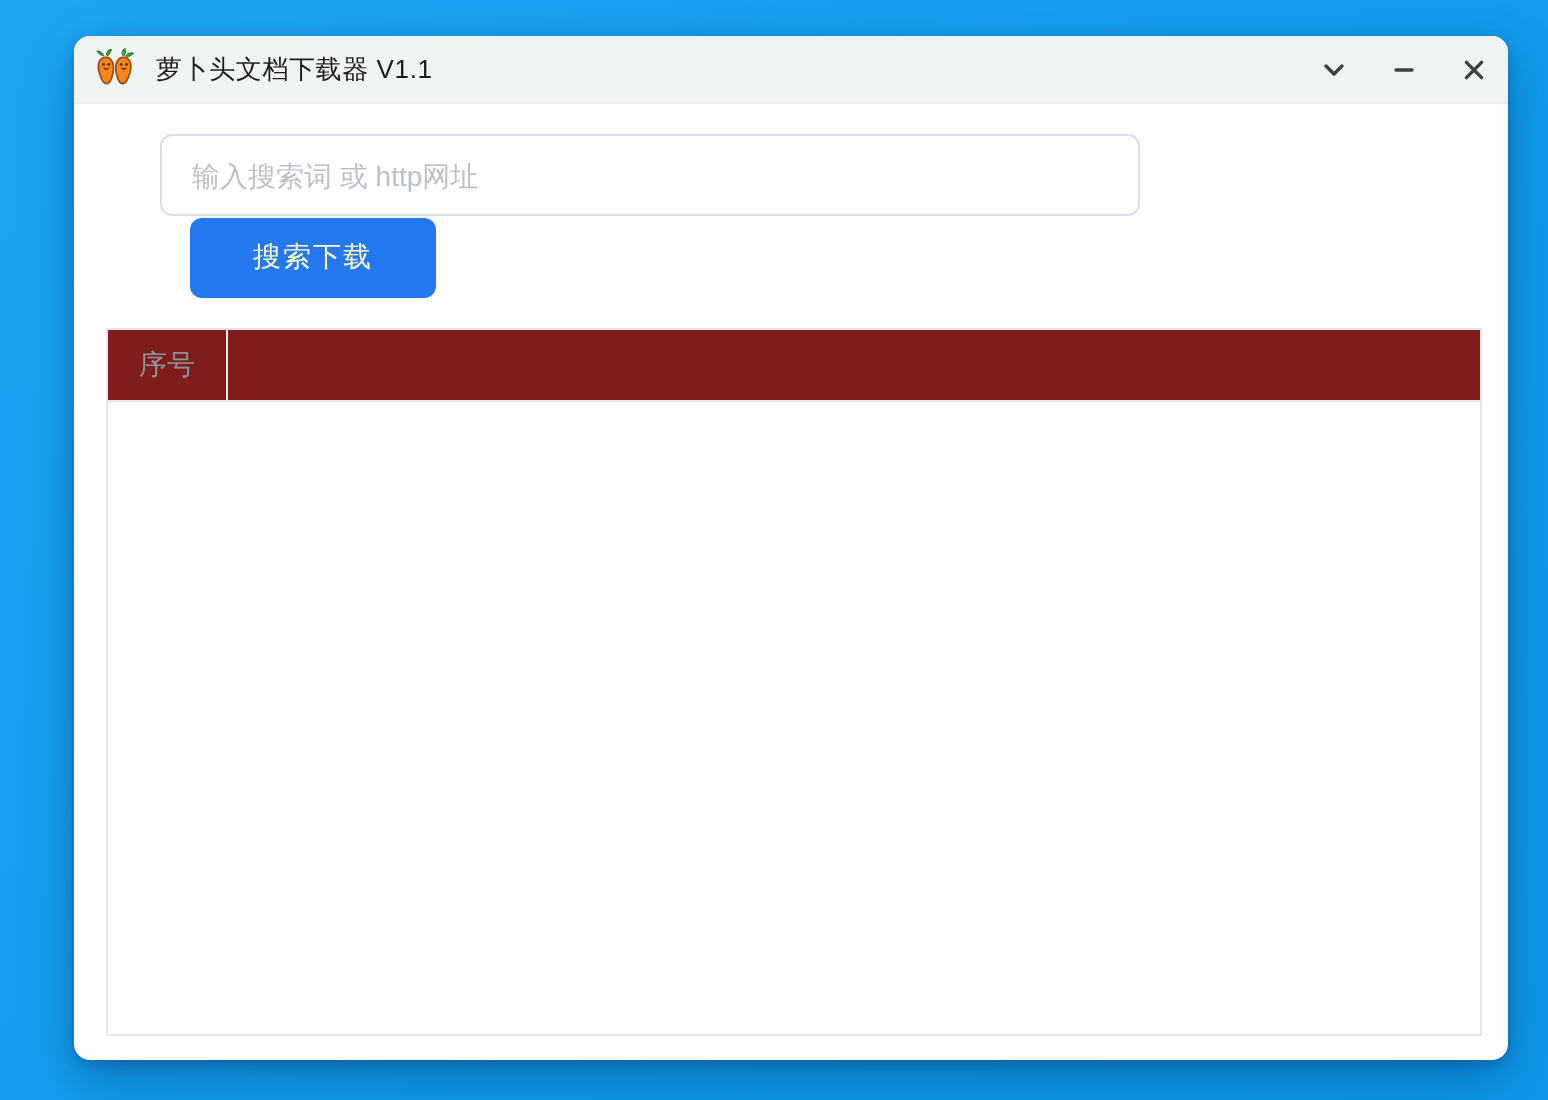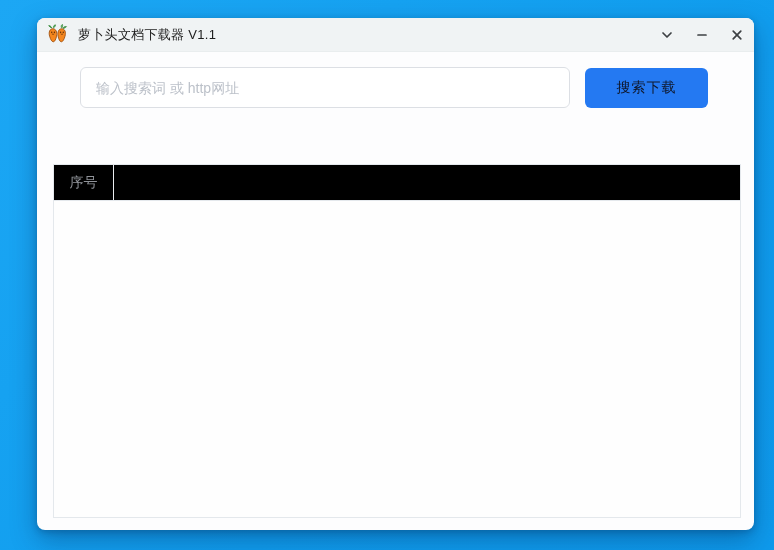--- a/index.html
+++ b/index.html
@@ -22,44 +22,44 @@
   .app-icon { width:26px; height:26px; display:flex; align-items:center; justify-content:center; }
   .app-icon svg { width:25px; height:25px; display:block; }
   .window-title { font-size:13px; color:#1c1c1c; margin-left:8px; letter-spacing:.3px; }
   .controls { margin-left:auto; display:flex; align-items:center; gap:17px; }
   .ctrl {
     width:18px; height:18px; display:flex; align-items:center; justify-content:center;
     color:#3d4043; cursor:default;
   }
   .ctrl svg { width:14px; height:14px; }
   
-  .search-row { display:flex; align-items:flex-start; padding:15px 0 0 43px; }
+  .search-row { display:flex; align-items:flex-start; padding:15px 0 0 43px;flex-direction:column; }
   .search-input {
     width:490px; height:41px; border:1px solid #dcdfe4; border-radius:6px;
     background:#fff; padding:0 15px; font-size:14px; color:#333; outline:none;
     font-family:"Liberation Sans","DejaVu Sans",sans-serif;
   }
   .search-input::placeholder { color:#bcc1c9; }
   .search-btn {
     width:123px; height:40px; margin:1px 0 0 15px; border:none; border-radius:6px;
-    background:#2479f2; color:#0f172a; font-size:14px; letter-spacing:1px;
+    background:#2479f2; color:#fef9c3; font-size:14px; letter-spacing:1px;
     font-family:"Liberation Sans","DejaVu Sans",sans-serif; cursor:pointer;
   }
   
   .tabs {
     display:flex; align-items:center; gap:19px;
     padding:19px 0 0 43px; font-size:14.5px; color:#242424;
   }
   .tab { cursor:pointer; white-space:nowrap; }
   
   .table {
     position:absolute; left:16px; top:146px; width:688px; height:354px;
     border:1px solid #e4e8ec; background:#fff; display:flex; flex-direction:column;
   }
-  .thead { display:flex; height:36px; background:#000000; border-bottom:1px solid #e4e8ec; }
+  .thead { display:flex; height:36px; background:#7f1d1d; border-bottom:1px solid #e4e8ec; }
   .th {
     display:flex; align-items:center; justify-content:center;
     font-size:14px; color:#909399; border-right:1px solid #e9ecef;
   }
   .col-index  { width:60px; }
   .col-title  { flex:1; }
   .col-action { width:160px; }
   .col-gutter { width:22px; border-right:none; }
   .tbody { flex:1; background:#fefefe; }
 </style>

